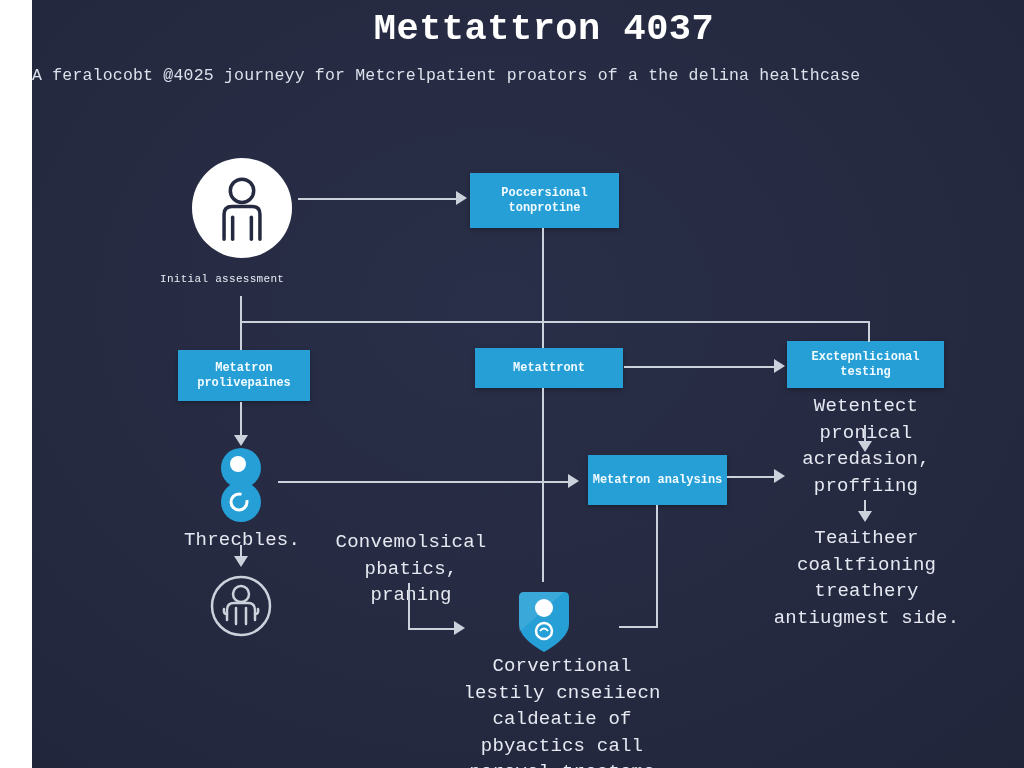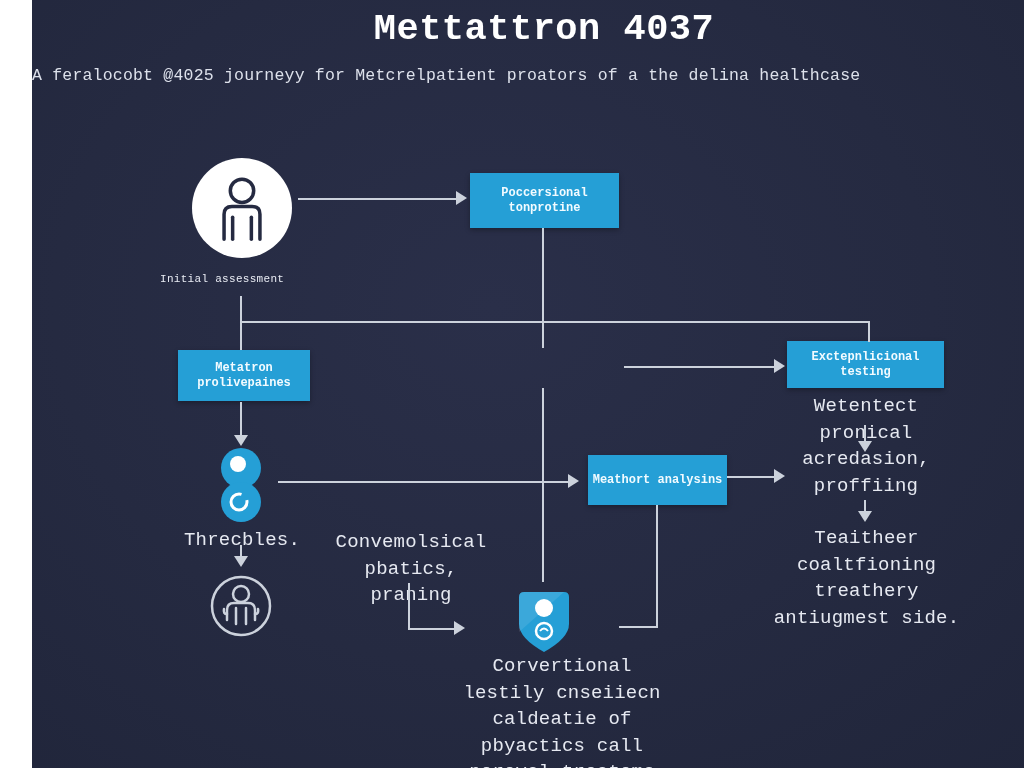--- a/index.html
+++ b/index.html
@@ -74,25 +74,28 @@
     </svg>
   </div>
   <div class="label" style="left:128px;top:273px;width:168px;">Initial assessment</div>
 
   <div class="box" style="left:438px;top:173px;width:149px;height:55px;">
     <span>Poccersional tonprotine</span>
   </div>
   <div class="box" style="left:146px;top:350px;width:132px;height:51px;">
     <span>Metatron prolivepaines</span>
   </div>
+  <div class="box" style="left:443px;top:348px;width:148px;height:40px;">
+    <span>Metattront</span>
+  </div>
   <div class="box" style="left:755px;top:341px;width:157px;height:47px;">
     <span>Exctepnlicional testing</span>
   </div>
   <div class="box" style="left:556px;top:455px;width:139px;height:50px;">
-    <span>Meathort analysins</span>
+    <span>Metatron analysins</span>
   </div>
 
   <div class="note" style="left:738px;top:393px;width:192px;">Wetentect pronical acredasion, proffiing</div>
   <div class="note" style="left:737px;top:525px;width:195px;">Teaitheer coaltfioning treathery antiugmest side.</div>
   <div class="note" style="left:150px;top:527px;width:120px;">Threcbles.</div>
   <div class="note" style="left:295px;top:529px;width:168px;">Convemolsical pbatics, praning</div>
   <div class="note" style="left:418px;top:653px;width:224px;">Corvertional lestily cnseiiecn caldeatie of pbyactics call poroyal treatems tirgiaeding.</div>
 
   <div class="line hline" style="left:266px;top:198px;width:158px;"></div>
   <div class="ah-r" style="left:424px;top:191px;"></div>

